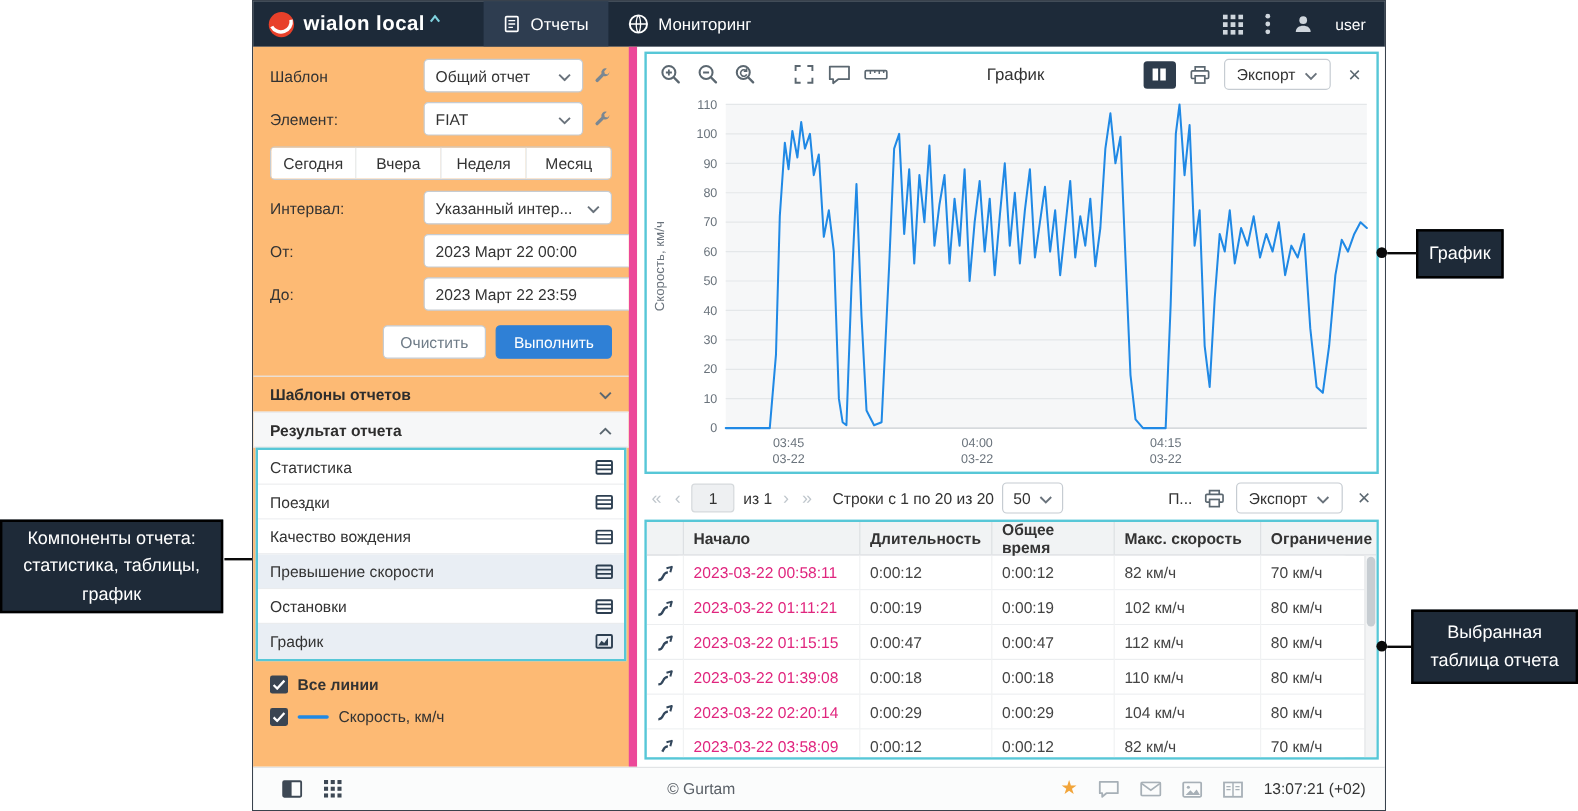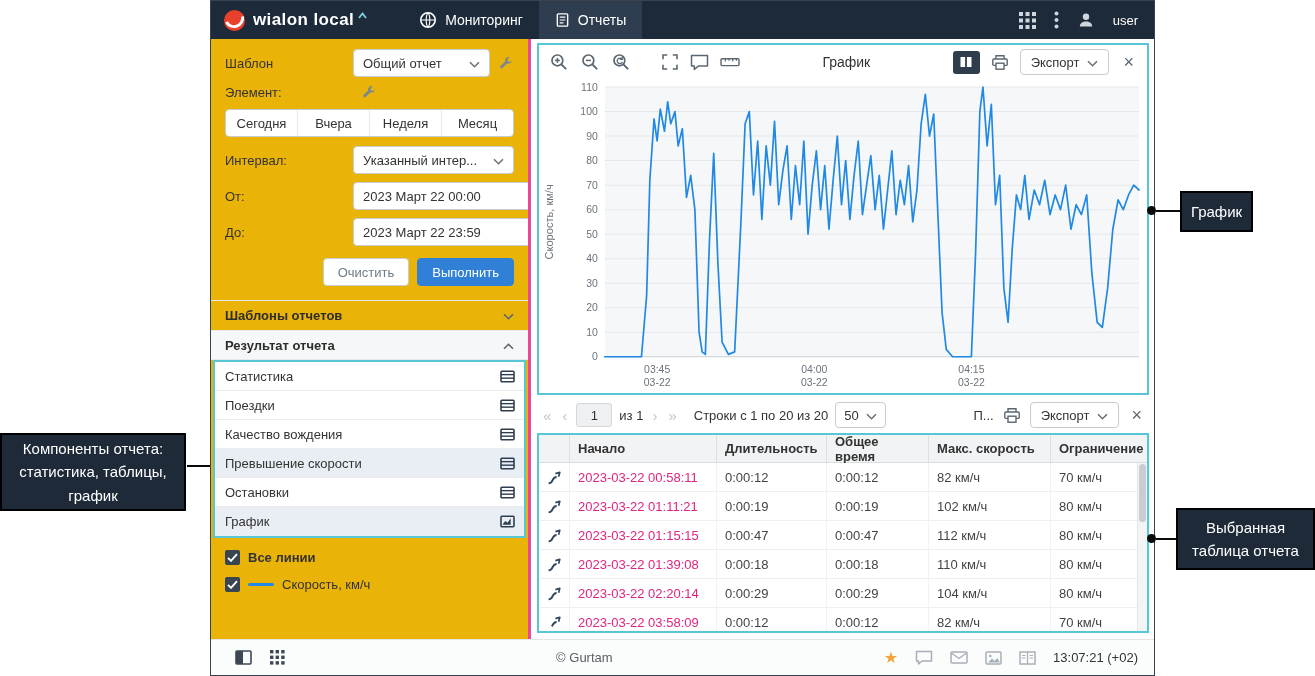--- a/index.html
+++ b/index.html
@@ -18,21 +18,21 @@
   .top-nav { display:flex; margin-left:26px; }
   .nav-tab { display:flex; align-items:center; gap:8px; padding:0 16px; font-size:14px; cursor:pointer; }
   .nav-tab.active { background:#2e3d50; }
   .header-right { margin-left:auto; display:flex; align-items:center; gap:18px; padding-right:16px; }
   .hicon { display:flex; cursor:pointer; }
   .user-label { font-size:13px; }
 
   .content { flex:1; display:flex; min-height:0; }
 
   
-  .sidebar { width:320px; border-right:3px solid #ec4899; background:#eab308; flex-shrink:0; overflow:hidden;
+  .sidebar { width:320px; border-right:7px solid #ec4899; background:#fdba74; flex-shrink:0; overflow:hidden;
              font-size:13px; color:#333; padding-top:2px; }
   .form-row { display:flex; align-items:center; margin:8px 14px; }
   .form-row .lbl { width:128px; flex-shrink:0; font-size:13px; color:#333; }
   .ctrl { flex:1; height:28px; border:1px solid #c6ccd2; border-radius:4px; background:#fff; display:flex;
           align-items:center; padding:0 9px; font-size:13px; color:#333; }
   .select { justify-content:space-between; cursor:pointer;align-items:center; }
   .wrench { margin-left:9px; flex-shrink:0; display:flex; cursor:pointer; }
   input.ctrl-input { flex:1; height:28px; border:1px solid #c6ccd2; border-radius:4px; padding:0 9px;
                      font-size:13px; color:#333; font-family:inherit; background:#fff; }
   .quick-ranges { display:flex; margin:9px 14px; border:1px solid #c6ccd2; border-radius:4px; height:28px; overflow:hidden; }
@@ -151,37 +151,37 @@
             </svg>
         </span>
         <span class="brand-text">wialon local</span>
         <span class="brand-caret">
           <svg width="9" height="7" viewBox="0 0 9 7">
               <path d="M1 6l3.5-4.5L8 6" stroke="#7fd1de" stroke-width="1.8" fill="none"></path>
             </svg>
         </span>
       </div>
       <nav class="top-nav">
+        <div class="nav-tab active">
+          <span class="hicon">
+            <svg width="15" height="16" viewBox="0 0 16 16">
+                <rect x="2.5" y="1.5" width="11" height="13" rx="1" fill="none" stroke="#fff" stroke-width="1.5"></rect>
+                <path d="M5 5h6M5 8h6M5 11h4" stroke="#fff" stroke-width="1.3"></path>
+              </svg>
+          </span>
+          <span>Отчеты</span>
+        </div>
         <div class="nav-tab">
           <span class="hicon">
             <svg width="18" height="18" viewBox="0 0 18 18">
                 <circle cx="9" cy="9" r="7.2" fill="none" stroke="#fff" stroke-width="1.6"></circle>
                 <path d="M1.8 9h14.4M9 1.8C6.6 4.2 6.6 13.8 9 16.2M9 1.8c2.4 2.4 2.4 12 0 14.4" stroke="#fff" stroke-width="1.1" fill="none"></path>
               </svg>
           </span>
           <span>Мониторинг</span>
-        </div>
-        <div class="nav-tab active">
-          <span class="hicon">
-            <svg width="15" height="16" viewBox="0 0 16 16">
-                <rect x="2.5" y="1.5" width="11" height="13" rx="1" fill="none" stroke="#fff" stroke-width="1.5"></rect>
-                <path d="M5 5h6M5 8h6M5 11h4" stroke="#fff" stroke-width="1.3"></path>
-              </svg>
-          </span>
-          <span>Отчеты</span>
         </div>
       </nav>
       <div class="header-right">
         <span class="hicon">
           <svg width="17" height="17" viewBox="0 0 17 17">
               <g fill="#cfd6dd">
                 <rect x="0" y="0" width="4" height="4"></rect>
                 <rect x="6.5" y="0" width="4" height="4"></rect>
                 <rect x="13" y="0" width="4" height="4"></rect>
                 <rect x="0" y="6.5" width="4" height="4"></rect>
@@ -225,20 +225,26 @@
           </div>
           <span class="wrench">
               <svg width="15" height="15" viewBox="0 0 16 16">
                 <path d="M13.7 4.3a3.8 3.8 0 0 1-5 3.6L4 12.6a1.5 1.5 0 1 1-2.1-2.1l4.7-4.7a3.8 3.8 0 0 1 4.8-4.6L9.1 3.5l.5 2.4 2.4.5 2.3-2.3c.1.07-.6.13-.6.2z" fill="#7a8792"></path>
               </svg>
             </span>
         </div>
 
         <div class="form-row">
           <span class="lbl">Элемент:</span>
+          <div class="ctrl select">
+            <span>FIAT</span>
+            <span><svg width="11" height="7" viewBox="0 0 11 7">
+                  <path d="M1 1.2l4.5 4.5L10 1.2" stroke="#6a737c" stroke-width="1.6" fill="none"></path>
+                </svg></span>
+          </div>
           <span class="wrench">
               <svg width="15" height="15" viewBox="0 0 16 16">
                 <path d="M13.7 4.3a3.8 3.8 0 0 1-5 3.6L4 12.6a1.5 1.5 0 1 1-2.1-2.1l4.7-4.7a3.8 3.8 0 0 1 4.8-4.6L9.1 3.5l.5 2.4 2.4.5 2.3-2.3c.1.07-.6.13-.6.2z" fill="#7a8792"></path>
               </svg>
             </span>
         </div>
 
         <div class="quick-ranges">
           <span class="qr">Сегодня</span>
           <span class="qr">Вчера</span>

